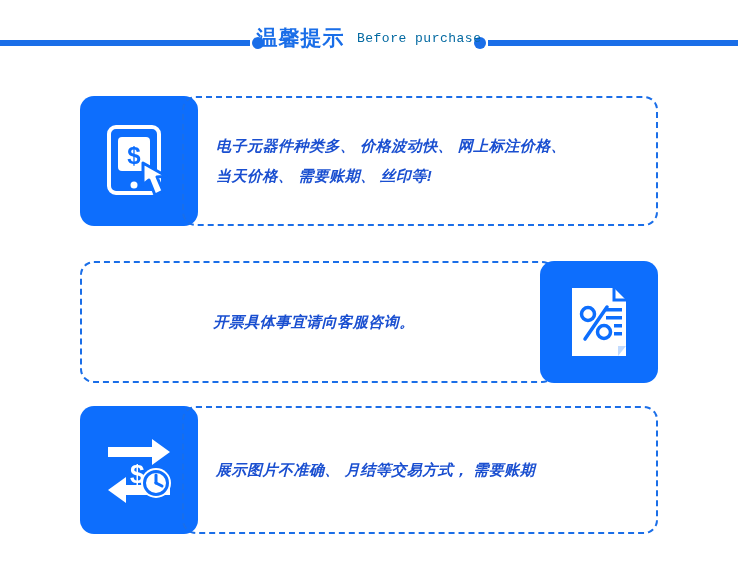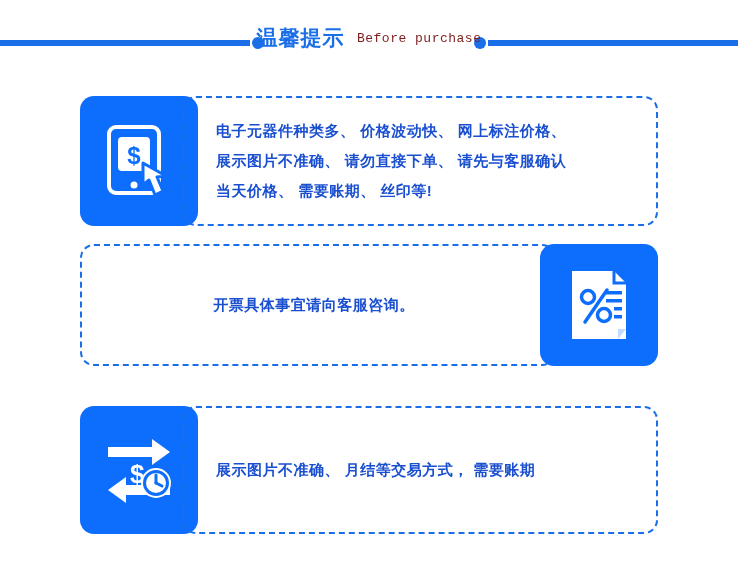--- a/index.html
+++ b/index.html
@@ -47,38 +47,38 @@
   }
   .title-cn {
     color: #1a6ee8;
     font-size: 21px;
     font-weight: bold;
     letter-spacing: 1px;
     vertical-align: middle;
     text-align: center;
   }
   .title-en {
-    color: #7f1d1d;
+    color: #0369a1;
     font-family: "Liberation Mono", monospace;
     font-size: 13px;
     letter-spacing: 0.5px;
     margin-left: 8px;
     vertical-align: middle;
   }
 
   
   .row {
     position: absolute;
     left: 80px;
     width: 578px;
     display: flex;
     align-items: stretch;
   }
   .row-1 { top: 96px;  height: 130px; }
-  .row-2 { top: 244px; height: 122px; justify-content: space-between; }
+  .row-2 { top: 261px; height: 122px; justify-content: space-between; }
   .row-3 { top: 406px; height: 128px; }
 
   .icon-box {
     width: 118px;
     min-width: 118px;
     background: #0d6efd;
     border-radius: 14px;
     display: flex;
     align-items: center;
     justify-content: center;
@@ -96,20 +96,21 @@
   }
   .text-box.left-pad { padding: 10px 18px 10px 32px; margin-left: -16px; }
   .text-box.right-pad { padding: 10px 32px 10px 24px; margin-right: -16px; }
 
   .line {
     color: #1a4fd0;
     font-size: 15px;
     font-weight: bold;
     line-height: 30px;
     letter-spacing: 0.5px;
+    font-style: italic;
   }
   .center-line { text-align: center; }
 </style>
 </head>
 <body>
 
 <div class="page">
 
   <div>
     <div class="rule rule-left"></div>
@@ -127,21 +128,20 @@
       <svg width="72" height="76" viewBox="0 0 72 76" aria-hidden="true">
         <rect x="6" y="4" width="50" height="66" rx="7" fill="none" stroke="#ffffff" stroke-width="4"></rect>
         <rect x="15" y="14" width="32" height="34" rx="4" fill="#ffffff"></rect>
         <text x="31" y="41" font-family="Liberation Sans, sans-serif" font-size="24" font-weight="bold" fill="#0d6efd" text-anchor="middle">$</text>
         <circle cx="31" cy="62" r="3.5" fill="#ffffff"></circle>
         <path d="M40 40 L40 62 L46 57 L52 72 L60 68 L54 54 L63 53 Z" fill="#ffffff" stroke="#0d6efd" stroke-width="3" stroke-linejoin="round"></path>
       </svg>
     </div>
     <div class="text-box left-pad">
       <div class="line">电子元器件种类多、 价格波动快、 网上标注价格、</div>
-      <div class="line">展示图片不准确、 请勿直接下单、 请先与客服确认</div>
       <div class="line">当天价格、 需要账期、 丝印等!</div>
     </div>
   </div>
 
   <div class="row row-2">
     <div class="text-box right-pad">
       <div class="line center-line">开票具体事宜请向客服咨询。</div>
     </div>
     <div class="icon-box">
       <svg width="74" height="80" viewBox="0 0 74 80" aria-hidden="true">

